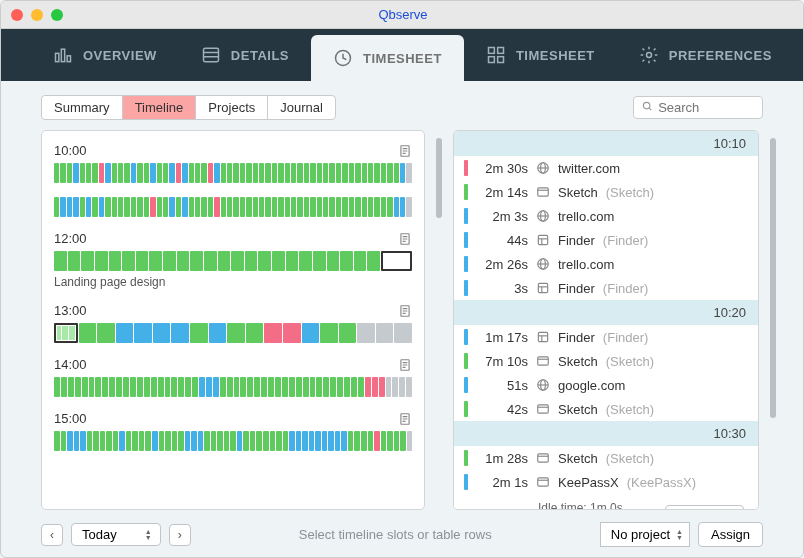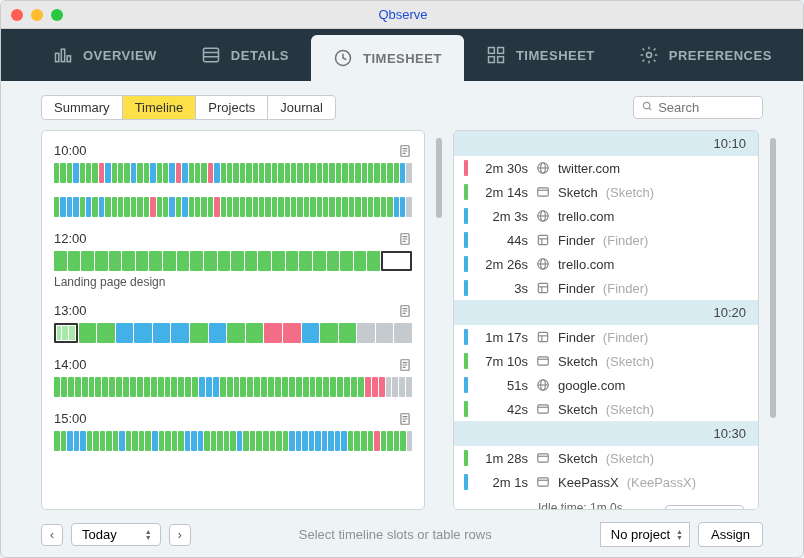--- a/index.html
+++ b/index.html
@@ -11,21 +11,21 @@
 .title{flex:1;text-align:center;font-size:13px;color:#1d4ed8;margin-left:-50px}
 .navbar{background:#263640;height:52px;display:flex;align-items:stretch;padding:0 30px;gap:0}
 .navitem{display:flex;align-items:center;gap:10px;padding:0 22px;color:#9fb0b8;font-size:13px;font-weight:600;letter-spacing:0.5px;cursor:pointer}
 .navitem.active{background:#eef3f5;color:#737373;border-radius:6px 6px 0 0;margin-top:6px}
 .navicon{width:20px;height:20px;display:flex;align-items:center;justify-content:center}
 .navicon svg{width:20px;height:20px;stroke:currentColor;fill:none;stroke-width:1.8}
 .subbar{display:flex;align-items:center;padding:14px 40px 10px;gap:10px}
 .segbtn{display:flex;border:1px solid #c8ccce;border-radius:4px;overflow:hidden;background:#fff}
 .segbtn>div{padding:4px 12px;font-size:13px;color:#333;border-right:1px solid #c8ccce;cursor:pointer}
 .segbtn>div:last-child{border-right:none}
-.segbtn>div.sel{background:#fde047}
+.segbtn>div.sel{background:#fca5a5}
 .spacer{flex:1}
 .searchbox{display:flex;align-items:flex-start;background:#fff;border:1px solid #c8ccce;border-radius:4px;padding:3px 8px;width:130px;gap:5px}
 .searchbox input{border:none;outline:none;font-size:13px;width:100%;color:#999}
 .main{display:flex;padding:0 24px 0 40px;gap:8px;height:380px}
 .leftpanel{width:384px;background:#fff;border:1px solid #d0d5d8;border-radius:5px;overflow-y:auto;padding:8px 0}
 .scrollbar{width:6px;background:#b8c0c4;border-radius:3px;height:80px;margin-top:8px}
 .scrollgutter{width:12px;display:flex;justify-content:center}
 .rightpanel{flex:1;background:#fff;border:1px solid #d0d5d8;border-radius:5px;overflow-y:auto}
 .hourblock{padding:4px 12px 10px}
 .hourhead{display:flex;justify-content:space-between;align-items:center;margin-bottom:5px}

